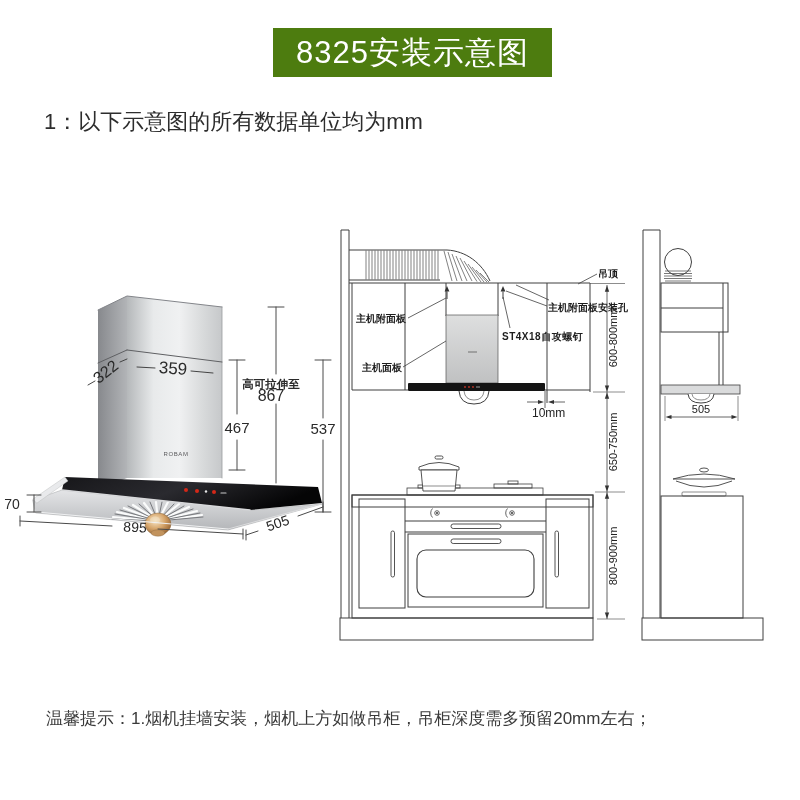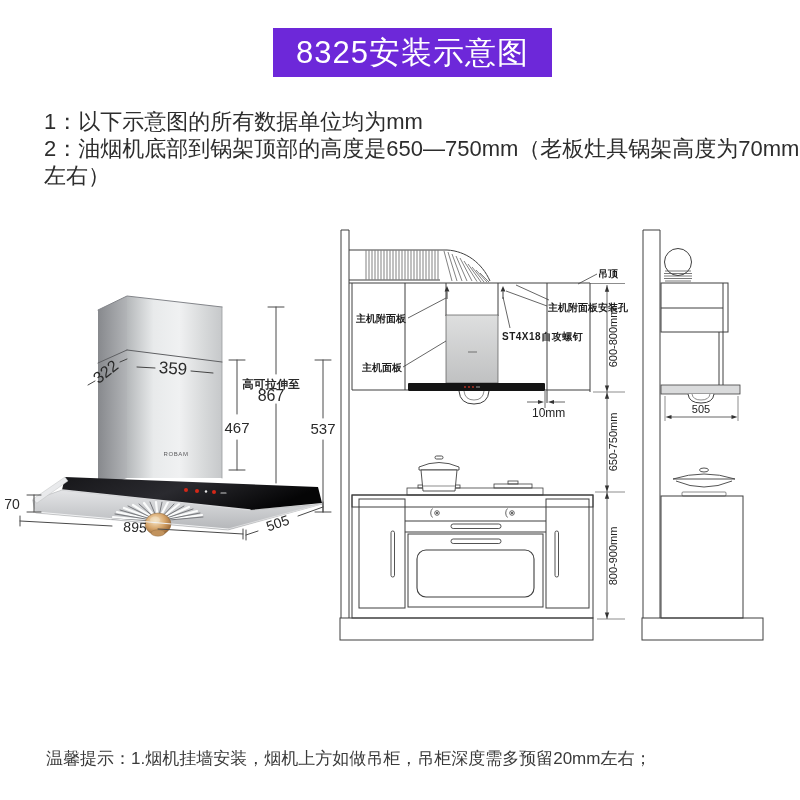--- a/index.html
+++ b/index.html
@@ -8,37 +8,36 @@
     font-family:"Liberation Sans","DejaVu Sans",sans-serif;color:#2f2f2f;
     overflow:hidden;
   }
   .abs{position:absolute;}
   .banner{
     left:273px;top:28px;width:279px;height:49px;
     display:flex;align-items:center;justify-content:center;
     color:#ffffff;font-size:31px;letter-spacing:1px;
   }
   .notes{left:44px;top:108px;font-size:22px;line-height:27px;color:#2d2d2d;}
-  .tips{left:46px;top:706px;font-size:17px;line-height:26px;color:#3a3a3a;display:flex;margin-top:40px;}
+  .tips{left:46px;top:706px;font-size:17px;line-height:26px;color:#3a3a3a;display:flex;}
   .tips .lbl{white-space:nowrap;}
   svg text{font-family:"Liberation Sans","DejaVu Sans",sans-serif;}
   .dl{font-size:10px;font-weight:bold;fill:#1d1d1d;}
   .dim{font-size:11px;fill:#222;}
   .pd{fill:#2a2a2a;}
 </style>
 </head>
 <body>
 
-<div class="abs banner" style="background: #6d28d9;">
+<div class="abs banner" style="background: #4d7c0f;">
   <span>8325安装示意图</span>
 </div>
 
 <div class="abs notes">
   <div>1：以下示意图的所有数据单位均为mm</div>
-  <div>2：油烟机底部到锅架顶部的高度是650—750mm（老板灶具锅架高度为70mm左右）</div>
 </div>
 
 <svg class="abs" style="left:0;top:0" width="800" height="800" viewBox="0 0 800 800">
   <defs>
     <linearGradient id="gMetalFront" x1="0" y1="0" x2="1" y2="0">
       <stop offset="0" stop-color="#b5b8ba"></stop>
         <stop offset="0.28" stop-color="#e8eaeb"></stop>
       <stop offset="0.55" stop-color="#f0f1f2"></stop>
         <stop offset="0.8" stop-color="#d8dadb"></stop>
       <stop offset="1" stop-color="#c6c8ca"></stop>

